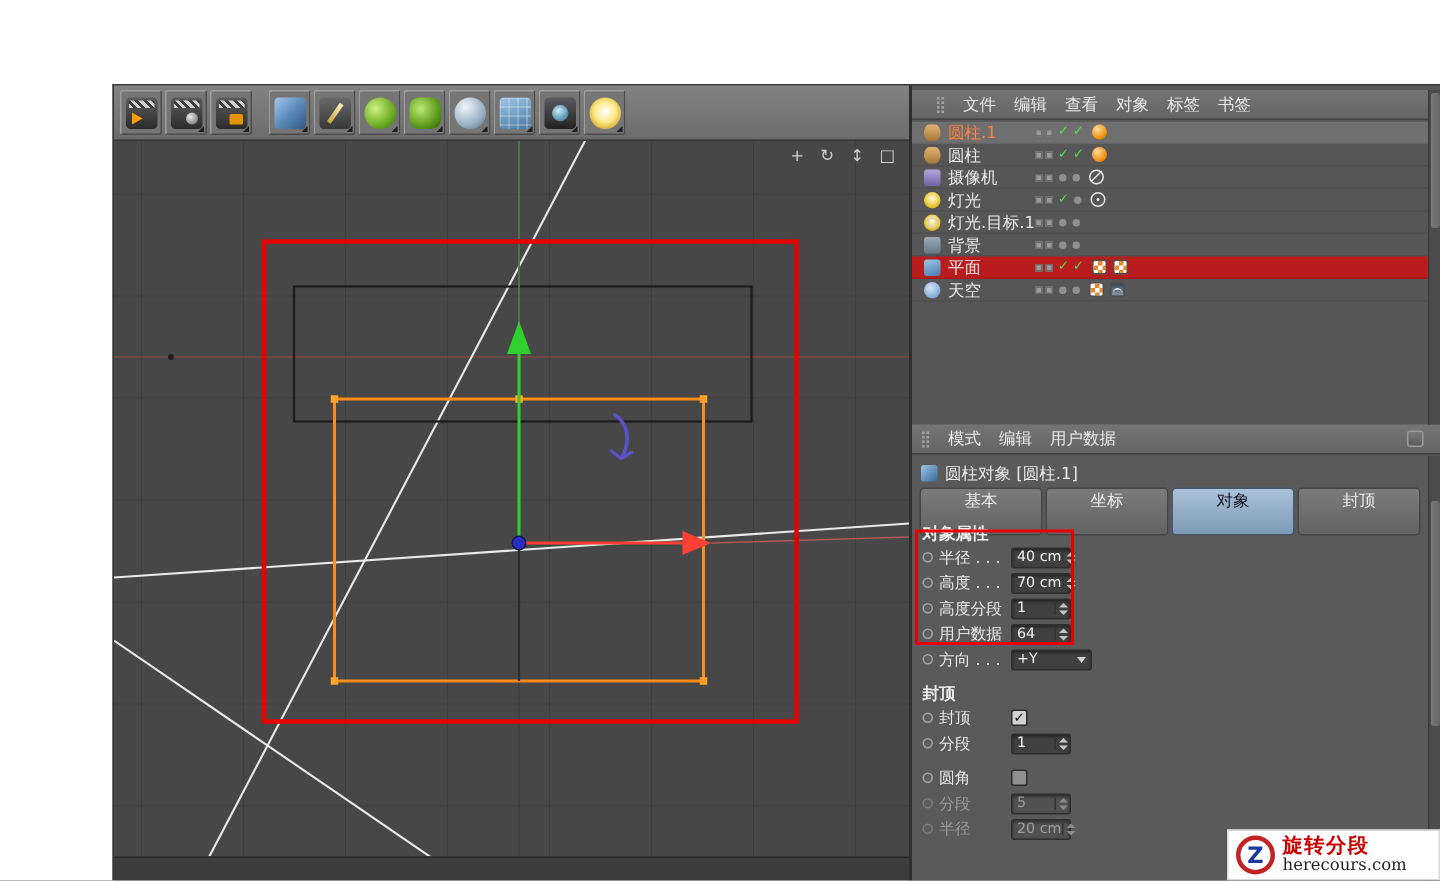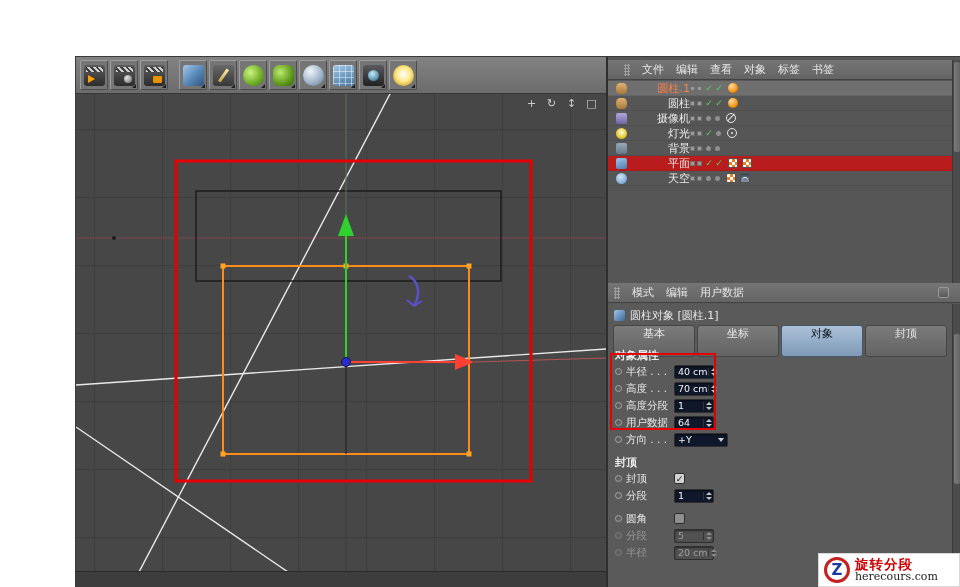--- a/index.html
+++ b/index.html
@@ -42,21 +42,21 @@
   .right { position: absolute; left: 530px; top: 0; width: 355px; height: 531px; background: #585858; border-left: 2px solid #2e2e2e; font-size: 11px; color: #e8e8e8; }
   .menubar { position: absolute; left: 0; right: 0; height: 20px; background: linear-gradient(#757575, #646464); border-bottom: 1px solid #424242; display: flex; align-items: center; gap: 12px; padding-left: 6px; }
   .om-menu { top: 3px; padding-left: 16px; }
   .grip { width: 6px; height: 12px; background-image: radial-gradient(#a0a0a0 1px, transparent 1.2px); background-size: 3px 3px; flex: 0 0 6px; }
   .mi { cursor: default; }
 
   .om-tree { position: absolute; left: 0; right: 9px; top: 24px; height: 202px; background: #565656; overflow: hidden; }
   .orow { display: flex; align-items: center; height: 15px; padding: 0 4px 0 8px; border-bottom: 1px solid rgba(0,0,0,0.08); }
   .orow.sel { background: #6f6f6f; }
   .orow.lite { background: #b91c1c; }
-  .olabel { flex: 0 0 58px; white-space: nowrap; font-size: 11px; text-align: right; }
+  .olabel { flex: 0 0 58px; white-space: nowrap; font-size: 11px; }
   .olabel.hot { color: #ff8040; }
   .obj-ico { width: 11px; height: 11px; margin-right: 5px; border-radius: 2px; flex: 0 0 11px; }
   .ico-cyl { background: linear-gradient(#e2b273, #a87838); border-radius: 4px/6px; }
   .ico-cam { background: linear-gradient(#b2a8da, #6f63a8); }
   .ico-light { background: radial-gradient(circle at 50% 40%, #fffbe0, #e8c830 60%, #a88a10); border-radius: 50%; }
   .ico-ltarget { background: radial-gradient(circle at 50% 40%, #fffbe0, #e8c830 60%, #a88a10); border-radius: 50%; outline: 1px solid #cfcfcf; outline-offset: -3px; }
   .ico-bg { background: linear-gradient(#99aabb, #667788); }
   .ico-plane { background: linear-gradient(160deg, #9cc6ea, #4a7cab); }
   .ico-sky { background: radial-gradient(circle at 40% 35%, #d2e6f8, #5a8fc8); border-radius: 50%; }
   .cols { display: flex; align-items: center; }
@@ -79,21 +79,21 @@
   .attr { position: absolute; left: 0; right: 9px; top: 247px; bottom: 0; background: #5a5a5a; }
   .attr-title { display: flex; align-items: center; gap: 5px; height: 16px; margin-top: 3px; padding-left: 6px; }
   .t-ico { width: 11px; height: 11px; background: linear-gradient(135deg, #9cc4e8, #3a6a9a); border-radius: 2px; }
   .attr-tabs { display: flex; margin: 2px 4px 0 4px; height: 16px; }
   .tab { flex: 1; height: 32px; line-height: 15px; text-align: center; background: linear-gradient(#7b7b7b, #636363); border: 1px solid #454545; border-radius: 3px; margin: 0 1px; font-size: 11px; color: #eaeaea; }
   .tab.active { background: linear-gradient(#abc1d8, #7e9ab6); color: #0e1420; border-color: #44576b; }
   .sec-h { margin: 7px 0 2px 0; padding-left: 7px; height: 13px; color: #ececec; font-weight: bold; font-size: 11px; }
   .arow { display: flex; align-items: center; height: 17px; padding-left: 7px; }
   .keyc { width: 7px; height: 7px; border: 1px solid #a6a6a6; border-radius: 50%; background: #5e5e5e; margin-right: 4px; flex: 0 0 7px; }
   .alabel { flex: 0 0 48px; font-size: 10.5px; white-space: nowrap; overflow: hidden; }
-  .field { display: flex; align-items: center; width: 40px; height: 14px; background: #0f172a; border: 1px solid #2e2e2e; border-radius: 2px; box-shadow: inset 0 1px 2px rgba(0,0,0,.5); padding: 0 1px 0 3px; }
+  .field { display: flex; align-items: center; width: 40px; height: 14px; background: #404040; border: 1px solid #2e2e2e; border-radius: 2px; box-shadow: inset 0 1px 2px rgba(0,0,0,.5); padding: 0 1px 0 3px; }
   .fval { font-size: 9.5px; color: #f2f2f2; white-space: nowrap; }
   .spin { margin-left: auto; display: flex; flex-direction: column; gap: 2px; padding-left: 2px; border-left: 1px solid #333; }
   .spin i { display: block; width: 0; height: 0; border-left: 3px solid transparent; border-right: 3px solid transparent; }
   .spin .up { border-bottom: 3px solid #c4c4c4; }
   .spin .dn { border-top: 3px solid #c4c4c4; }
   .field.dd { width: 54px; }
   .ddarrow { margin-left: auto; width: 0; height: 0; border-left: 3px solid transparent; border-right: 3px solid transparent; border-top: 4px solid #d0d0d0; margin-right: 2px; }
   .cb { width: 11px; height: 11px; background: #d2d2d2; border: 1px solid #2c2c2c; border-radius: 2px; font-size: 9px; line-height: 10px; text-align: center; color: #111; }
   .cb.un { background: #8f8f8f; color: transparent; }
   .arow.gap { margin-top: 6px; }
@@ -257,20 +257,30 @@
           <span class="olabel">灯光</span>
           <span class="cols">
             <span class="sq"></span>
               <span class="sq"></span>
             <span class="chk">✓</span>
             <span class="dotv"></span>
             <span class="tag tag-target"></span>
           </span>
         </div>
         <div class="orow">
+          <span class="obj-ico ico-ltarget"></span>
+          <span class="olabel">灯光.目标.1</span>
+          <span class="cols">
+            <span class="sq"></span>
+              <span class="sq"></span>
+            <span class="dotv"></span>
+            <span class="dotv"></span>
+          </span>
+        </div>
+        <div class="orow">
           <span class="obj-ico ico-bg"></span>
           <span class="olabel">背景</span>
           <span class="cols">
             <span class="sq"></span>
               <span class="sq"></span>
             <span class="dotv"></span>
             <span class="dotv"></span>
           </span>
         </div>
         <div class="orow lite">

